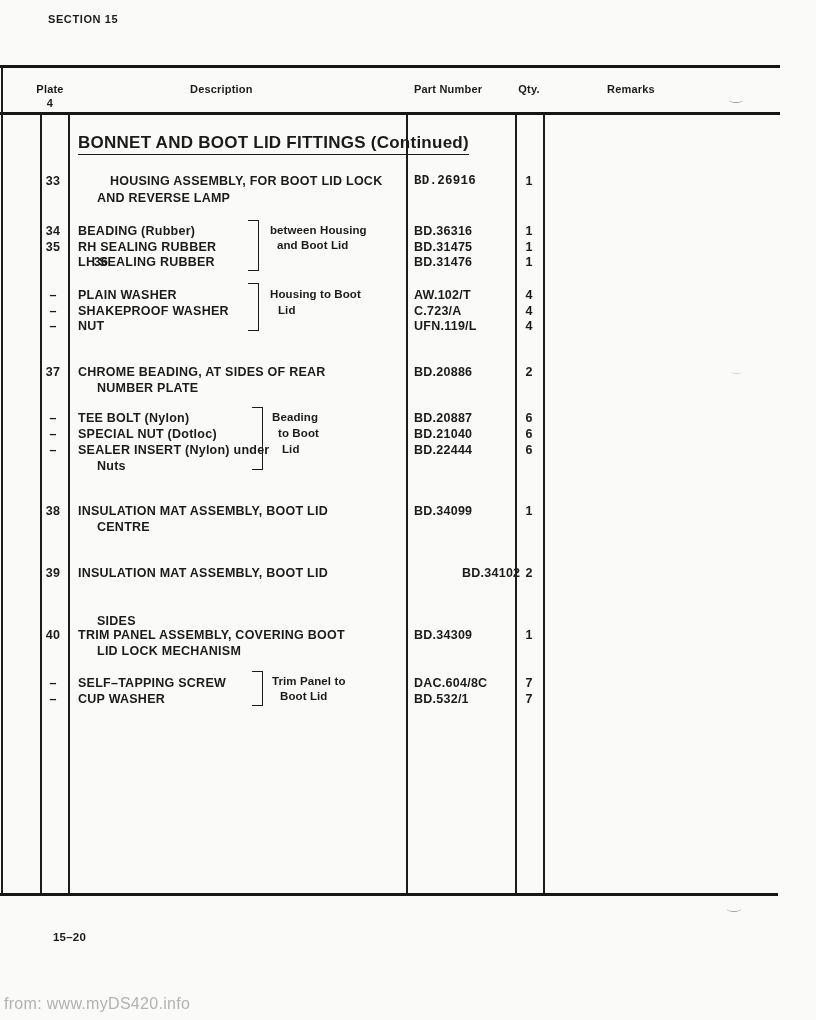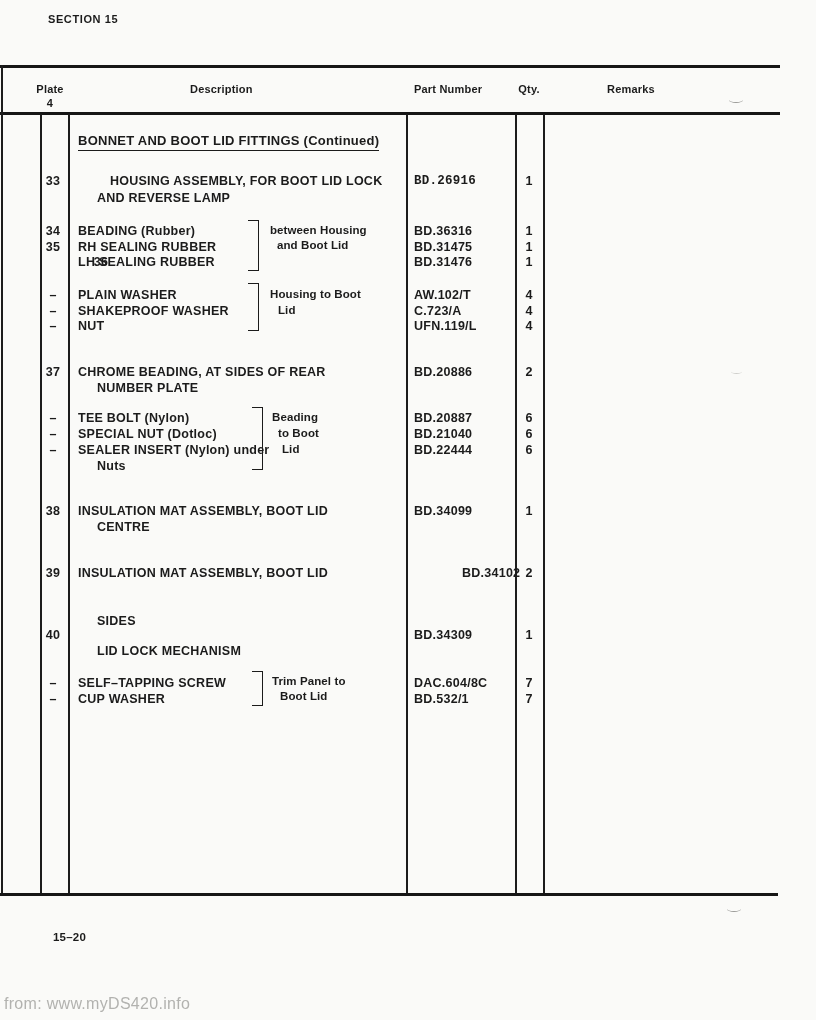--- a/index.html
+++ b/index.html
@@ -13,21 +13,21 @@
   .section-label{font-size:11px;font-weight:700;letter-spacing:.6px;}
   .doc-title{font-size:28px;font-weight:400;letter-spacing:.5px;-webkit-text-stroke:.45px #1b1b1b;}
   .colhdr{font-size:11px;font-weight:700;letter-spacing:.2px;}
   .t{position:absolute;white-space:nowrap;line-height:1;font-size:12.5px;font-weight:700;letter-spacing:.25px;}
   .plate{left:40px;width:26px;text-align:center;}
   .desc{left:78px;}
   .desc2{left:97px;}
   .part{left:414px;}
   .qty{left:515px;width:28px;text-align:center;}
   .note{font-size:11.5px;letter-spacing:.1px;}
-  .secthead{font-size:13px;border-bottom:1.6px solid #1b1b1b;padding-bottom:3px;}
+  .secthead{font-size:17px;border-bottom:1.6px solid #1b1b1b;padding-bottom:3px;}
   .bracket{position:absolute;width:10px;border-top:1.8px solid #1b1b1b;border-right:1.8px solid #1b1b1b;border-bottom:1.8px solid #1b1b1b;}
   .footer-text{font-size:11.5px;font-weight:700;letter-spacing:.2px;}
   .watermark{font-size:16px;font-weight:400;color:#b2b2af;letter-spacing:.3px;}
   .squiggle{position:absolute;height:5px;border-bottom:1.6px solid #9b9b98;border-radius:0 0 60% 60%;}
   .smudge{position:absolute;height:4px;border-bottom:1.4px solid #cfcfcc;border-radius:0 0 60% 60%;}
 </style>
 </head>
 <body>
 
 <div class="page">
@@ -135,20 +135,21 @@
   <span class="t part" style="top:505px;">BD.34099</span>
   <span class="t qty" style="top:505px;">1</span>
 
   <span class="t plate" style="top:567px;">39</span>
   <span class="t desc" style="top:567px;">INSULATION MAT ASSEMBLY, BOOT LID</span>
   <span class="t desc2" style="top:583px;margin-top:32px;">SIDES</span>
   <span class="t part" style="top:567px;padding-left:48px;">BD.34102</span>
   <span class="t qty" style="top:567px;">2</span>
 
   <span class="t plate" style="top:629px;">40</span>
+  <span class="t desc" style="top:629px;">TRIM PANEL ASSEMBLY, COVERING BOOT</span>
   <span class="t desc2" style="top:645px;">LID LOCK MECHANISM</span>
   <span class="t part" style="top:629px;">BD.34309</span>
   <span class="t qty" style="top:629px;">1</span>
 
   <span class="t plate" style="top:677px;">–</span>
   <span class="t desc" style="top:677px;">SELF–TAPPING SCREW</span>
   <span class="t part" style="top:677px;">DAC.604/8C</span>
   <span class="t qty" style="top:677px;">7</span>
 
   <span class="t plate" style="top:693px;">–</span>

